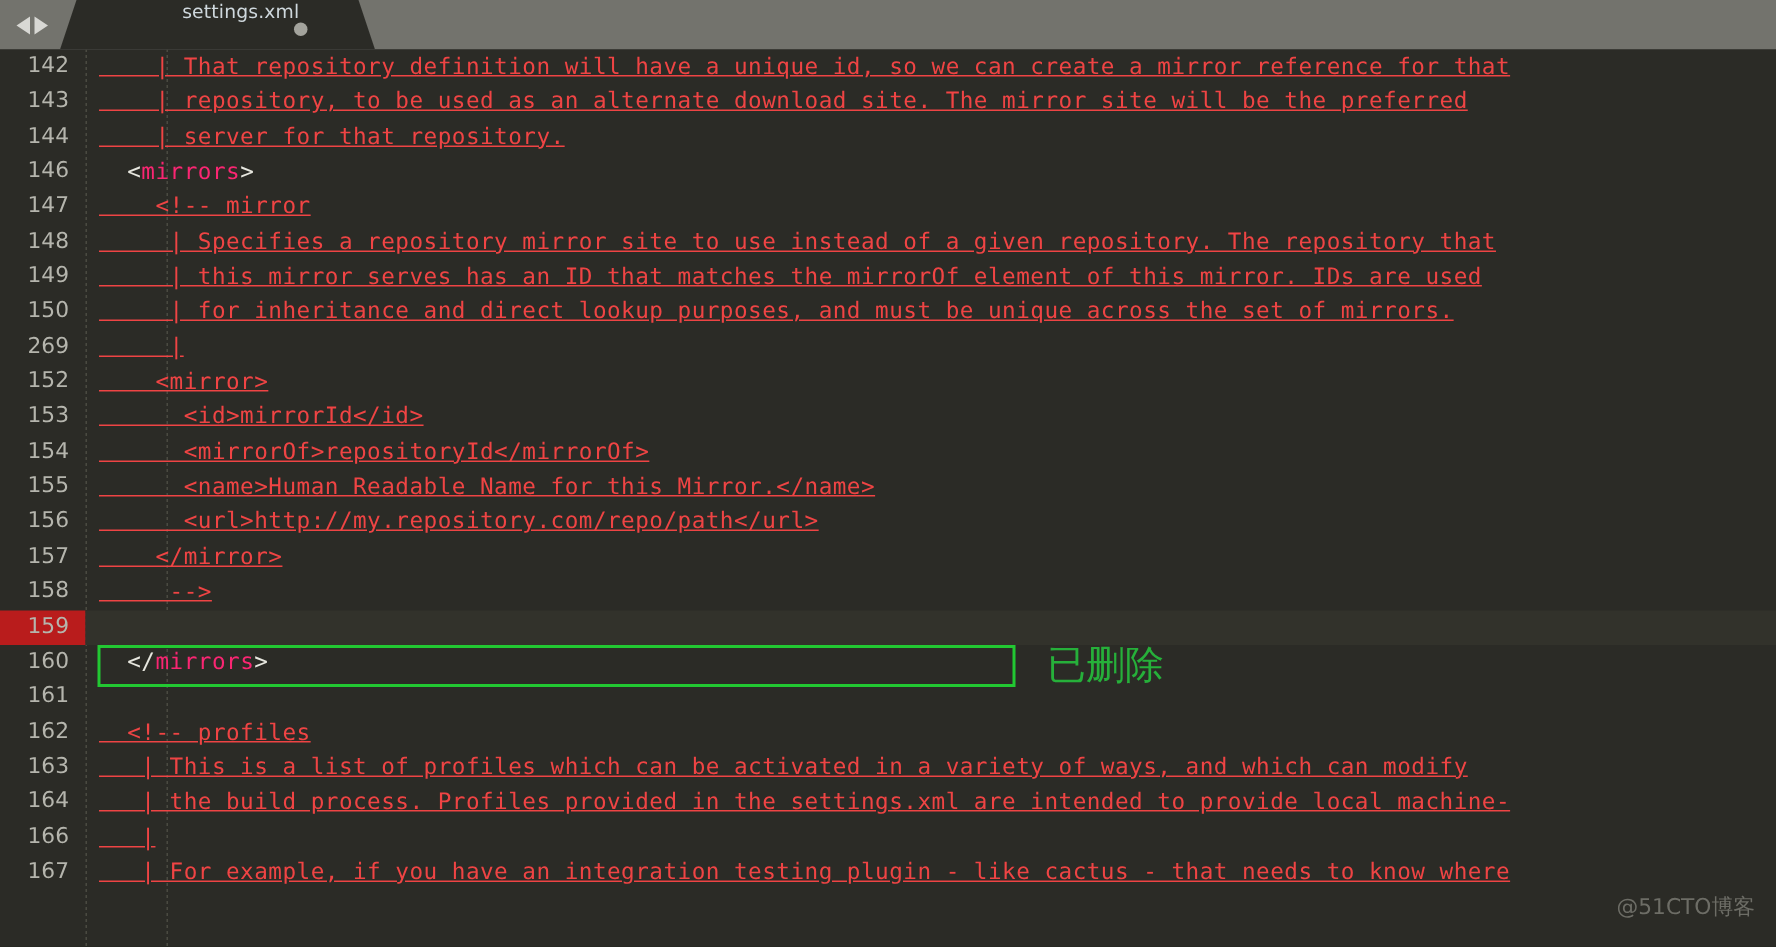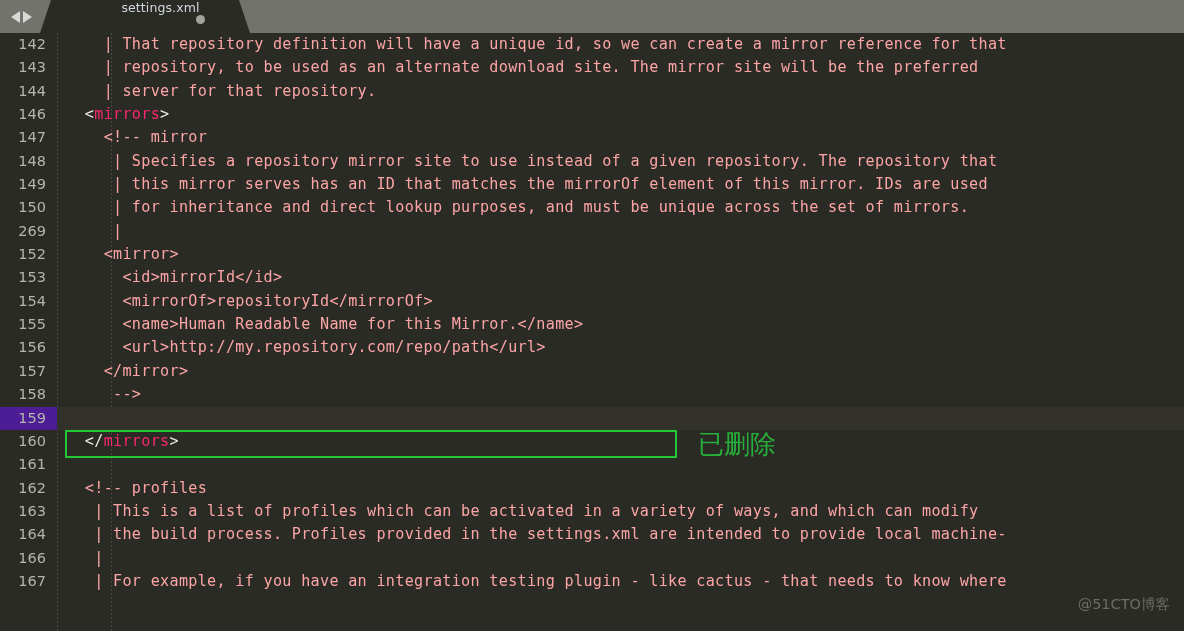--- a/index.html
+++ b/index.html
@@ -96,21 +96,21 @@
     overflow: hidden;
   }
 
   .code-row {
     position: relative;
     height: 23.35px;
     display: flex;
     align-items: center;
     white-space: pre;
   }
-  .code-row.active .gutter-cell { background: #4c1d95; }
+  .code-row.active .gutter-cell { background: #b91c1c; }
   .code-row.active .code-cell   { background: #32322b; }
 
   .gutter-cell {
     position: relative;
     width: 57px;
     min-width: 57px;
     height: 23.35px;
     line-height: 23.35px;
     text-align: right;
     padding-right: 11px;
@@ -151,21 +151,21 @@
     left: 111px;
     top: 0;
     bottom: 0;
     width: 1px;
     background: repeating-linear-gradient(
       to bottom, #4a4a41 0 2px, transparent 2px 4px);
     pointer-events: none;
   }
 
   
-  .tok-comment { color: #fca5a5; }
+  .tok-comment { color: #ef4444; text-decoration: underline; }
   .tok-punct   { color: #e8e8e0; }
   .tok-tag     { color: #f92672; }
 
   
   #annotation-layer {
     position: absolute;
     inset: 0;
     pointer-events: none;
     border-radius: 23px;
   }

